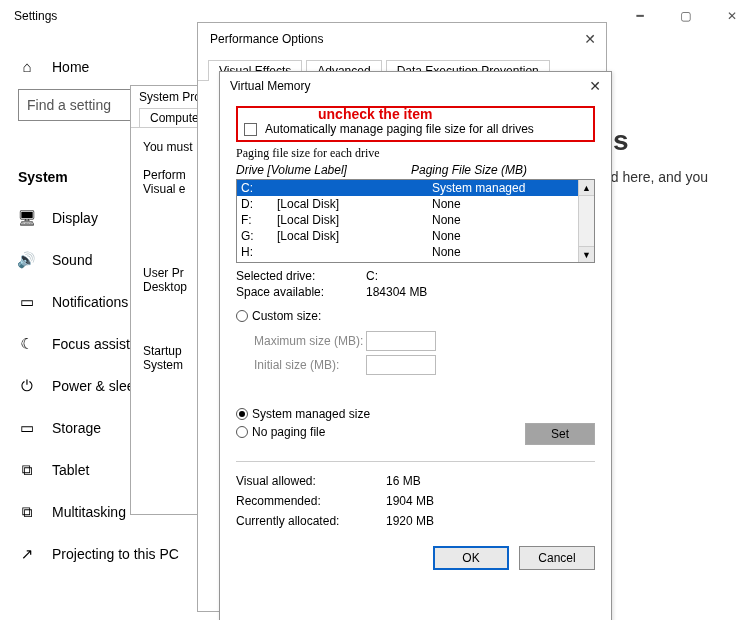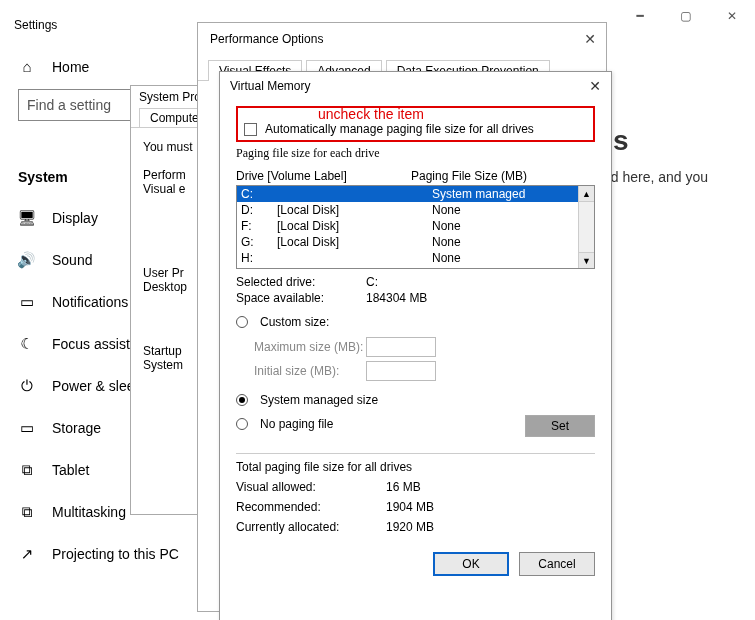--- a/index.html
+++ b/index.html
@@ -18,21 +18,21 @@
   
   .settings-window {
     position: absolute;
     left: 0; top: 0;
     width: 755px; height: 620px;
     background: #fff;
   }
   .settings-titlebar {
     height: 32px;
     display: flex;
-    align-items: flex-end;
+    align-items: center;
     padding-left: 14px;
     font-size: 12px;
   }
   .win-controls {
     position: absolute;
     right: 0; top: 0;
     display: flex;
   }
   .win-btn {
     width: 46px; height: 32px;
@@ -201,21 +201,21 @@
     margin-left: auto;
     font-size: 14px;
     color: #333;
   }
   .vm-body {
     padding: 6px 16px 10px 16px;
     font-size: 12px;
   }
   .anno {
     color: #e00000;
-    font-weight: 400;
+    font-weight: 700;
     font-size: 14px;
     position: absolute;
     left: 80px;
     top: -2px;
   }
   .red-box {
     position: relative;
     border: 2px solid #e00000;
     padding: 14px 6px 4px 6px;
     margin-bottom: 4px;
@@ -230,21 +230,22 @@
     border: 1px solid #666;
     display: inline-block;
   }
   .section-label {
     font-size: 12px;
     margin-top: 2px;
     font-family: Liberation Serif, serif;
   }
   .drive-head {
     display: flex;
-    margin-top: 8px;
+    margin-top: 2px;
+    font-style: italic;
   }
   .drive-head .c1 { width: 175px; }
   .drive-list {
     border: 1px solid #888;
     height: 84px;
     margin-top: 2px;
     overflow: hidden;
     position: relative;
     font-size: 12px;
   }
@@ -282,21 +283,21 @@
   .kv-row {
     display: flex;
     margin-top: 6px;
   }
   .kv-row .k { width: 130px; }
   .kv-row .v { }
 
   .radio-row {
     display: flex;
     align-items: center;
-    gap: 12px;
+    gap: 4px;
     margin-top: 10px;
   }
   .radio {
     width: 12px; height: 12px;
     border: 1px solid #555;
     border-radius: 50%;
     display: inline-flex;
     align-items: center;
     justify-content: center;
   }
@@ -318,21 +319,21 @@
   .size-inputs .lbl { width: 112px; }
   .num-input {
     width: 70px; height: 20px;
     border: 1px solid #bbb;
     background: #fff;
   }
 
   .set-row {
     position: relative;
     height: 24px;
-    margin-top: 10px;
+    margin-top: 4px;
     text-align: right;
   }
   .set-btn {
     position: absolute;
     right: 0;
     top: -2px;
     width: 70px; height: 22px;
     border: 1px solid #aaa;
     background: #a3a3a3;
     font-size: 12px;
@@ -545,37 +546,36 @@
       <div class="row" style="margin-top:8px">
         <span class="lbl">Maximum size (MB):</span>
         <div class="num-input"></div>
       </div>
       <div class="row">
         <span class="lbl">Initial size (MB):</span>
         <div class="num-input"></div>
       </div>
     </div>
 
-    <div class="radio-row" style="margin-top:12px">
+    <div class="radio-row" style="margin-top:32px">
       <span class="radio">
           <span class="dot"></span>
         </span>
       <span>System managed size</span>
     </div>
 
     <div class="set-row">
       <div class="radio-row" style="margin-top:0">
         <span class="radio"></span>
         <span>No paging file</span>
       </div>
       <div class="set-btn">Set</div>
     </div>
 
     <div class="totals-box">
-      <div>Total paging file size for all drives</div>
       <div class="kv-row">
         <span class="k">Visual allowed:</span>
         <span class="v">16 MB</span>
       </div>
       <div class="kv-row">
         <span class="k">Recommended:</span>
         <span class="v">1904 MB</span>
       </div>
       <div class="kv-row">
         <span class="k">Currently allocated:</span>

